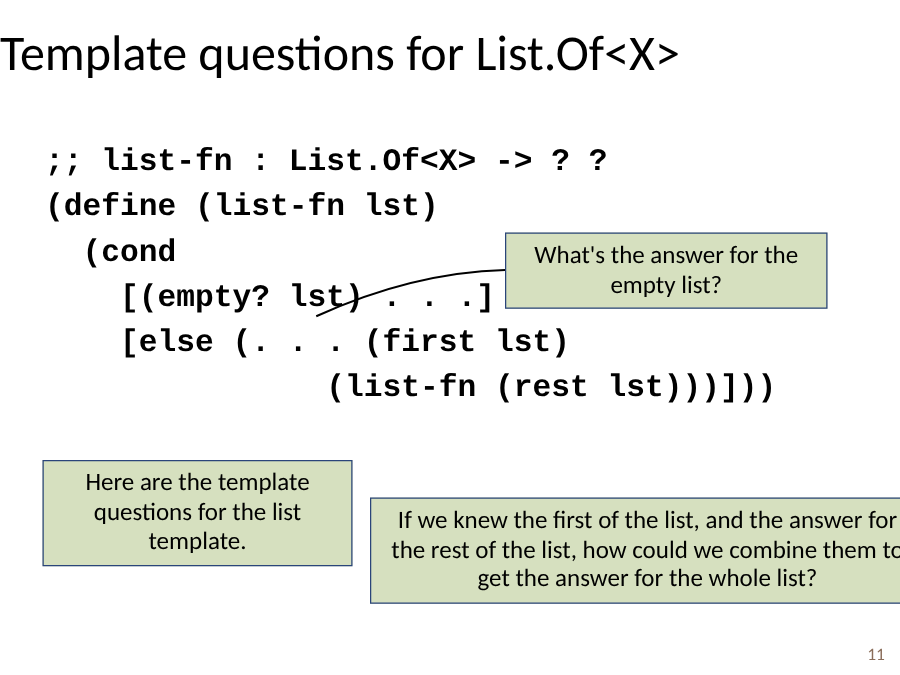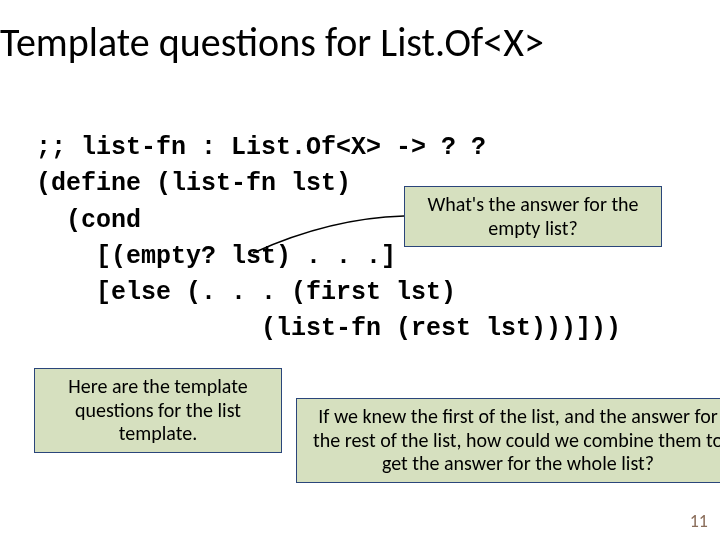--- a/index.html
+++ b/index.html
@@ -1,24 +1,24 @@
 <!DOCTYPE html>
 <html><head>
 <meta charset="utf-8">
 <style>
   * { margin: 0; padding: 0; box-sizing: border-box; }
   html, body { width: 720px; height: 540px; background: #fff; font-family: Calibri, Arial, sans-serif; overflow: hidden; }
   .slide { position: relative; width: 720px; height: 540px; }
   .title { position: absolute; top: 18px; left: 0; width: 720px; font-size: 40px; color: #000; }
-  .code { position: absolute; top: 130px; left: 36px; width: 660px; font-family: Consolas, "Courier New", monospace; font-size: 25px; font-weight: bold; color: #000; line-height: 1.45; white-space: pre; }
+  .code { position: absolute; top: 112px; left: 36px; width: 660px; font-family: Consolas, "Courier New", monospace; font-size: 25px; font-weight: bold; color: #000; line-height: 1.45; white-space: pre; }
   .callout { position: absolute; background: #d6e0bf; border: 1px solid #2a457a; padding: 6px 8px; text-align: center; font-size: 20px; color: #000; line-height: 1.18; }
   .callout1 { top: 186px; left: 404px; width: 258px; }
   .callout2 { top: 368px; left: 34px; width: 248px; }
   .callout3 { top: 398px; left: 296px; width: 444px; }
-  .pagenum { position: absolute; right: 12px; bottom: 8px; font-size: 18px; color: #8a6d5a; }
+  .pagenum { position: absolute; right: 12px; bottom: 8px; font-size: 14px; color: #8a6d5a; }
   .svglines { position: absolute; top: 0; left: 0; pointer-events: none; }
 </style>
 </head>
 <body>
 
 <div class="slide">
 
   <div class="title">Template questions for List.Of&lt;X&gt;</div>
 
   <div class="code">;; list-fn : List.Of&lt;X&gt; -&gt; ? ?

